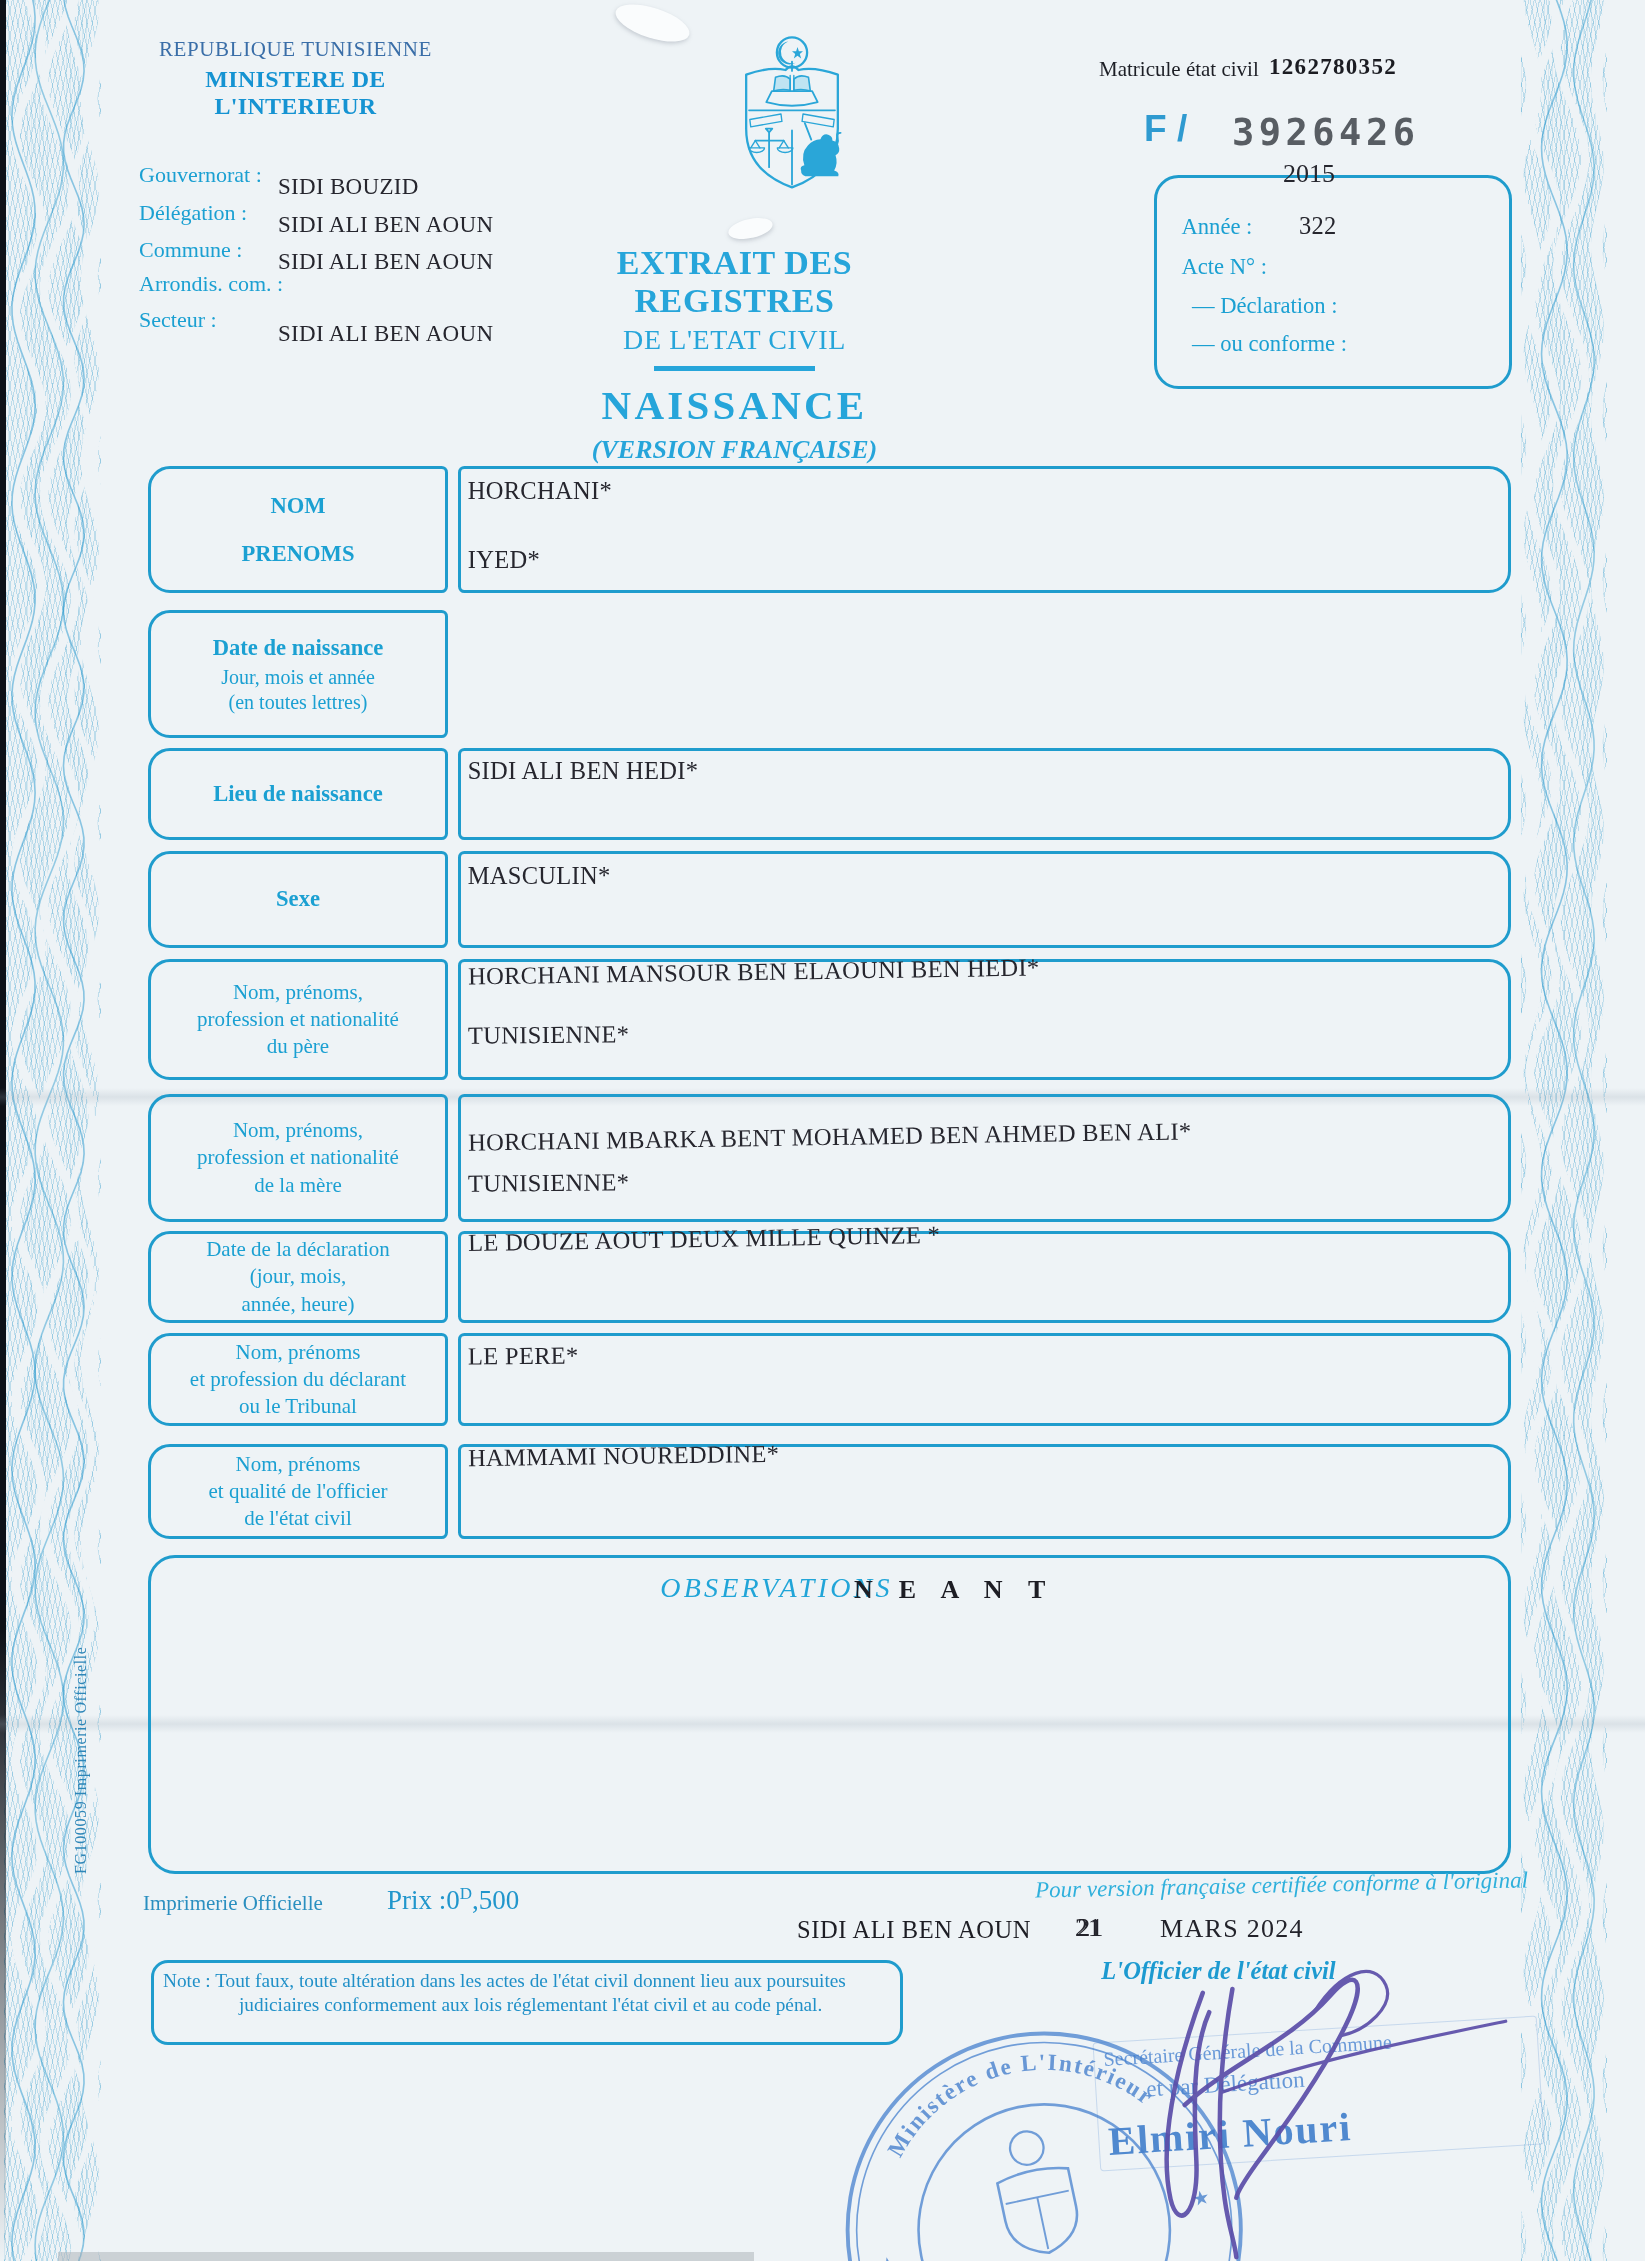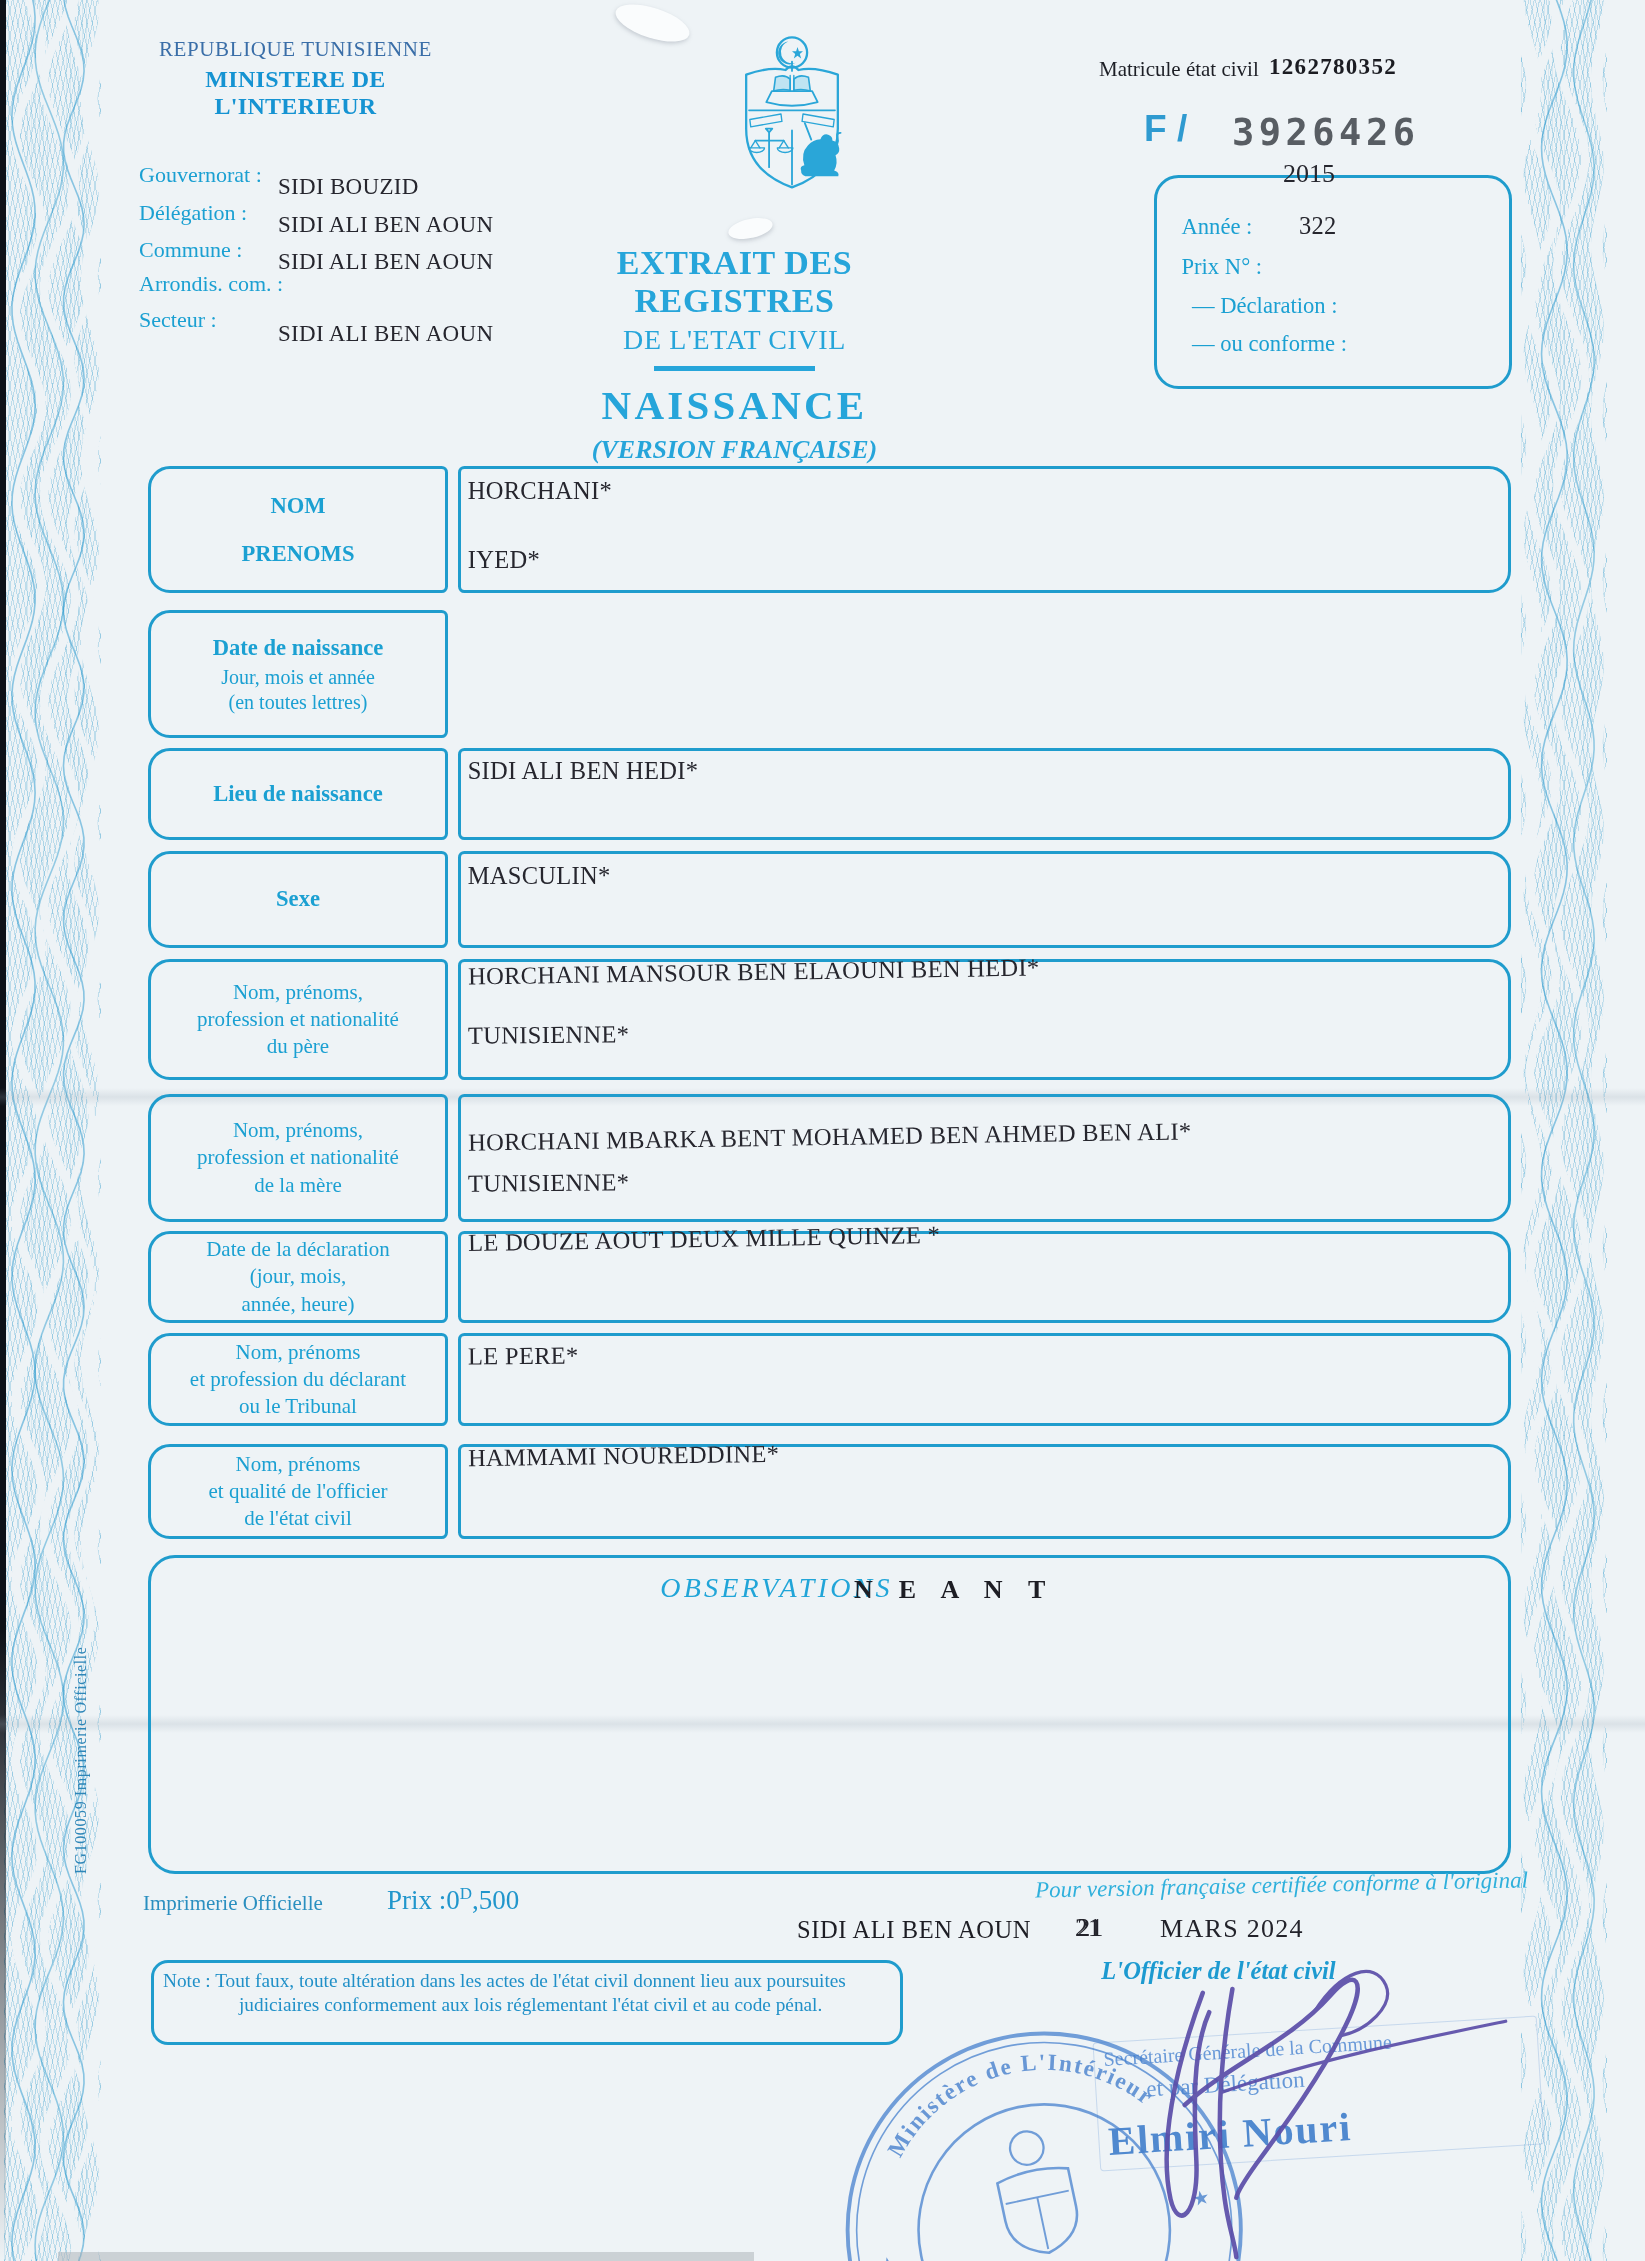--- a/index.html
+++ b/index.html
@@ -184,21 +184,21 @@
 
   <span class="abs matricule-label">Matricule état civil</span>
   <span class="abs matricule-value">1262780352</span>
   <span class="abs serial-prefix">F /</span>
   <span class="abs serial-number">3926426</span>
 
   <div class="abs acte-box">
     <span class="abs yr">2015</span>
     <span class="abs lbl" style="left:24.5px;top:36px;">Année :</span>
     <span class="abs val" style="left:142px;top:34px;">322</span>
-    <span class="abs lbl" style="left:24.5px;top:76px;">Prix N° :</span>
+    <span class="abs lbl" style="left:24.5px;top:76px;">Acte N° :</span>
     <span class="abs lbl" style="left:35px;top:115px;">— Déclaration :</span>
     <span class="abs lbl" style="left:35px;top:153px;">— ou conforme :</span>
   </div>
 
   <div class="row" style="top:466px;height:127px;">
     <div class="row-label">
       <span class="pre lbl-b tall">NOM
 PRENOMS</span>
     </div>
     <div class="row-value">

